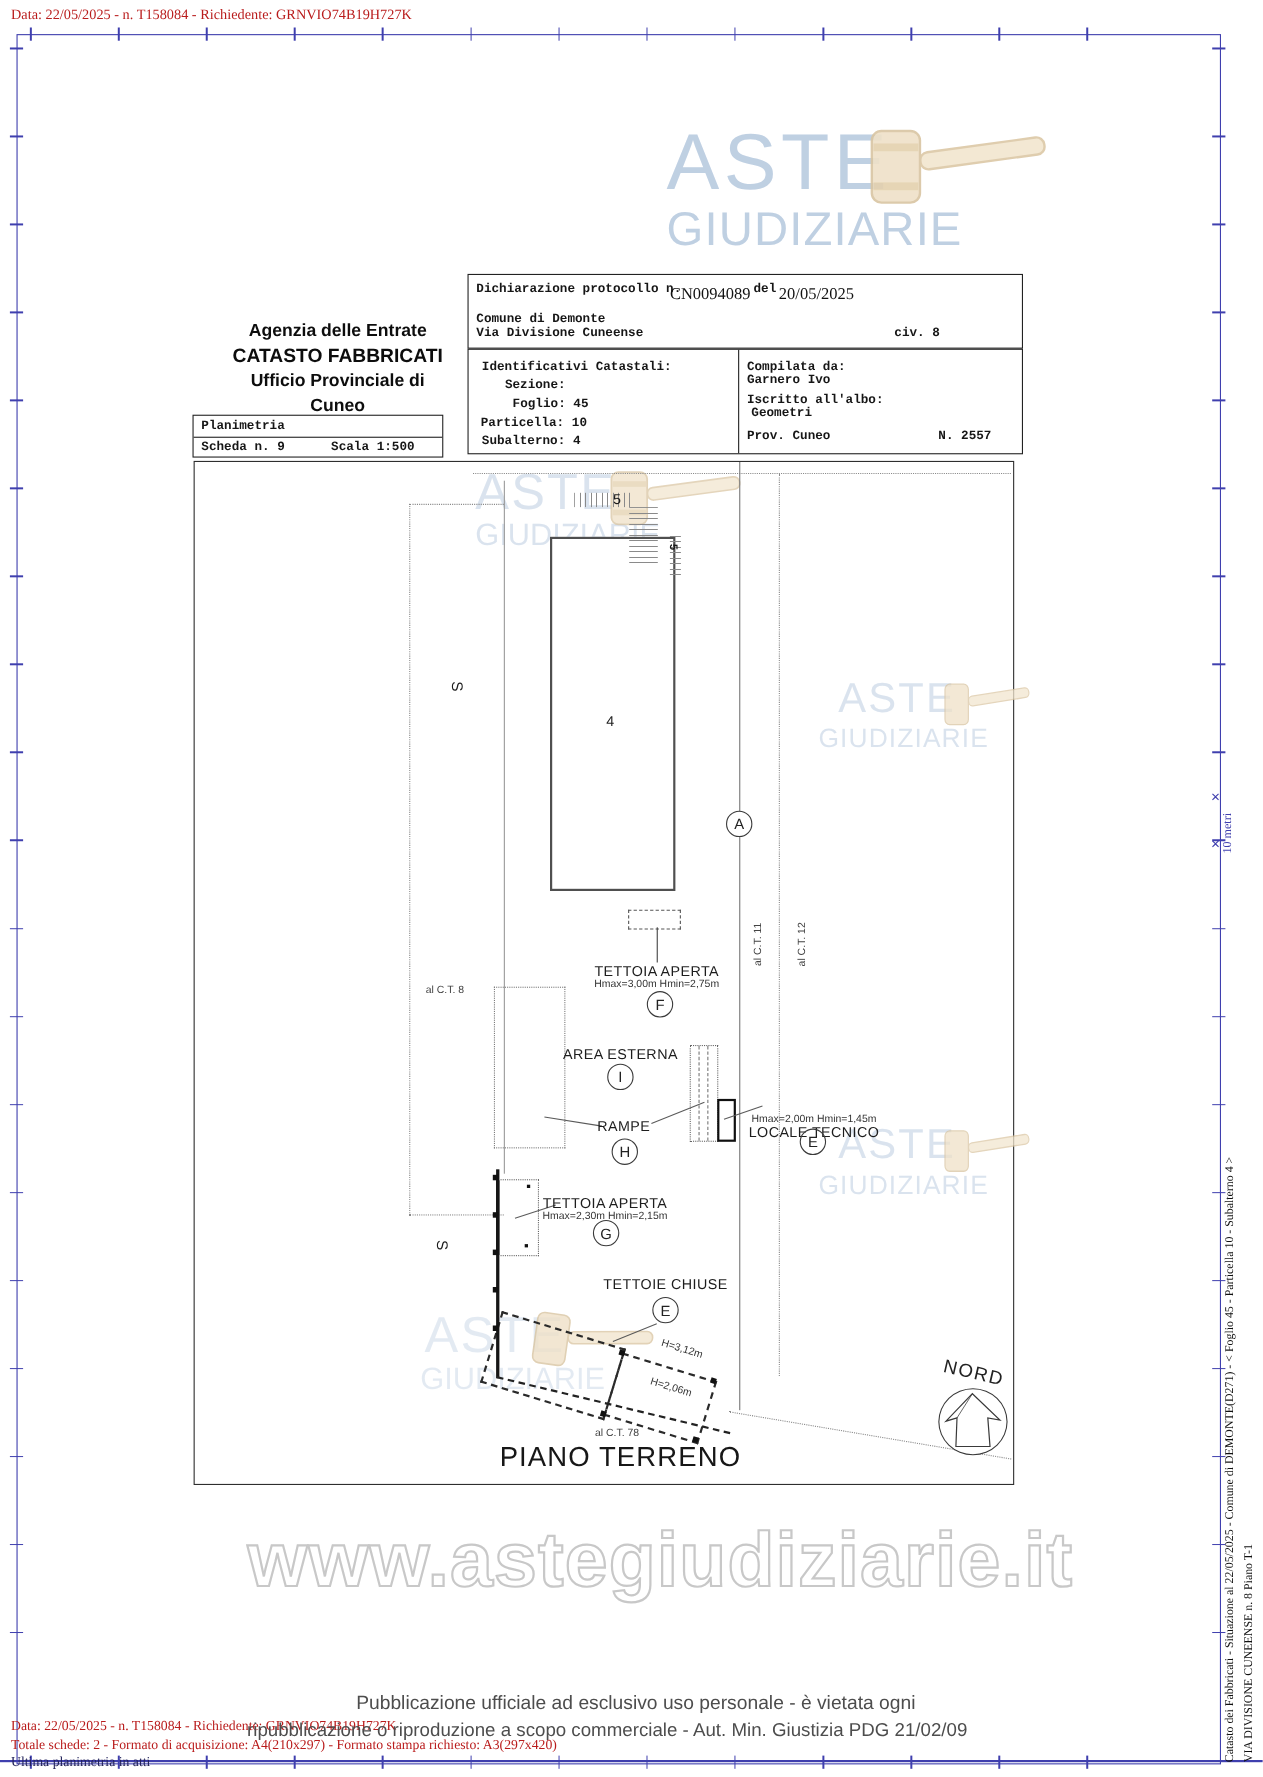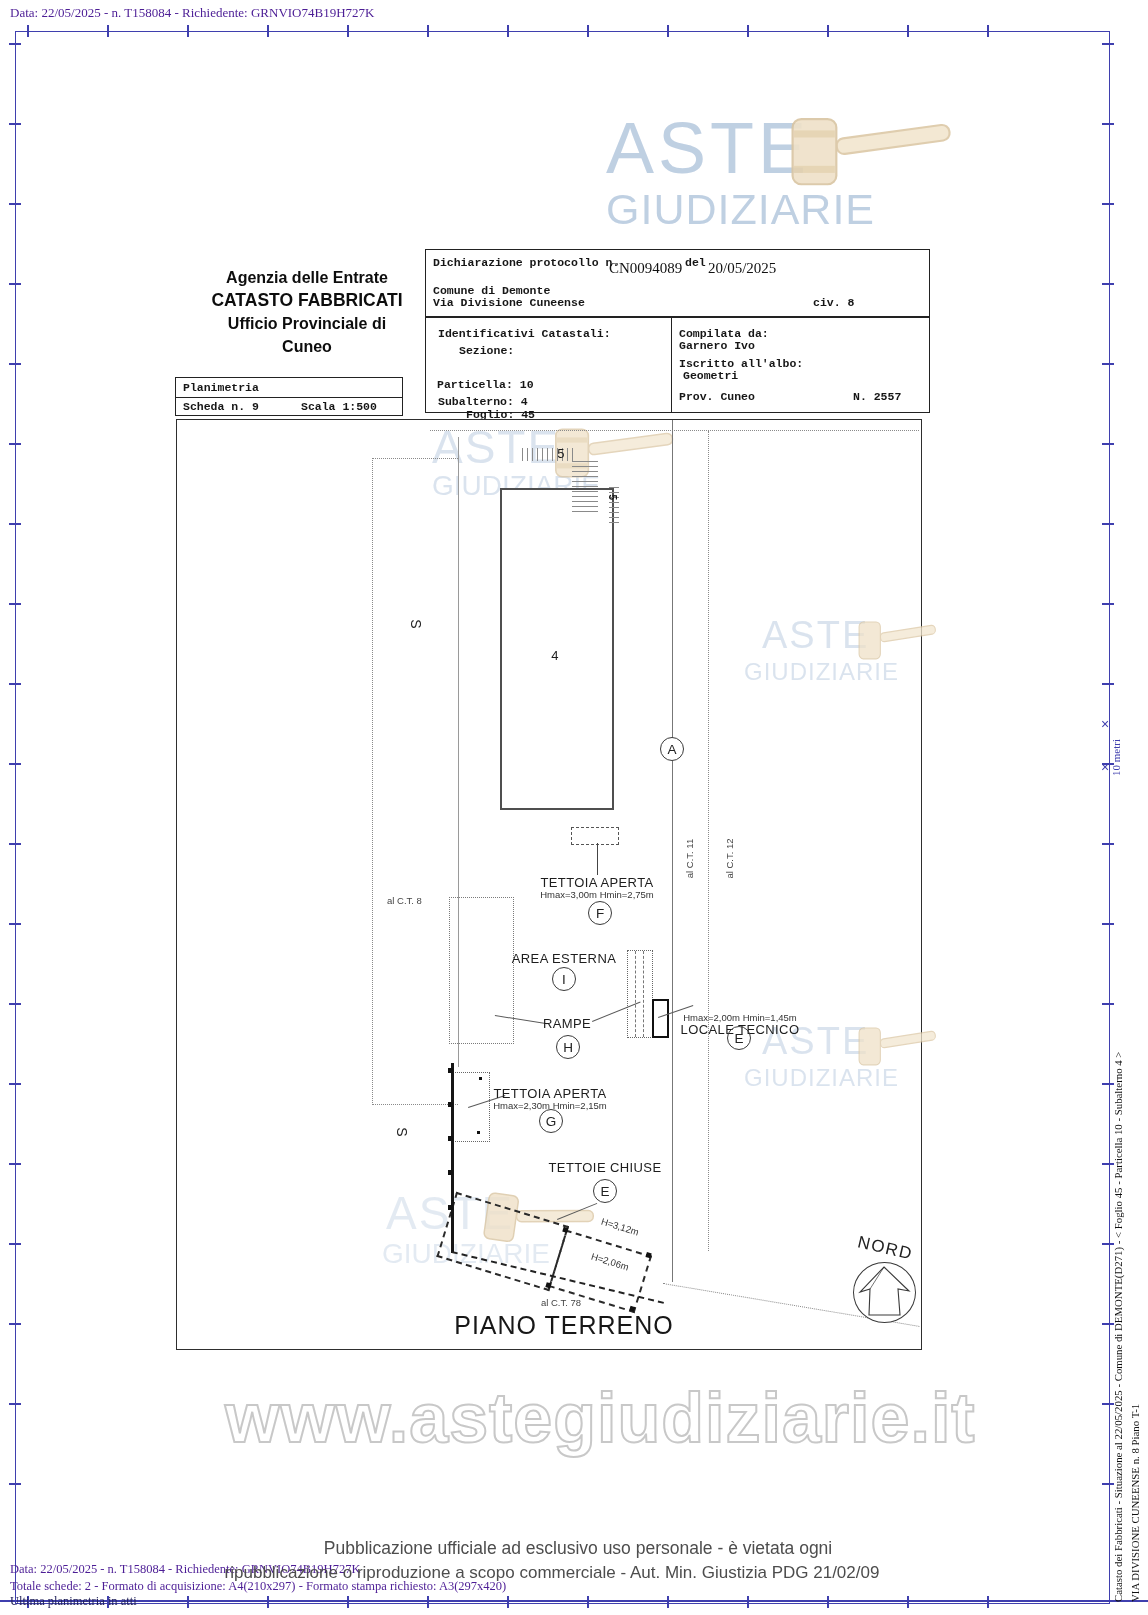--- a/index.html
+++ b/index.html
@@ -1,21 +1,21 @@
 <!DOCTYPE html>
 <html><head>
 <meta charset="utf-8">
 <style>
   html,body{margin:0;padding:0;}
   body{width:1148px;height:1615px;position:relative;background:#fff;overflow:hidden;
        font-family:"Liberation Sans",sans-serif;color:#1a1a1a;}
   .abs{position:absolute;}
   .mono{font-family:"Liberation Mono",monospace;font-weight:700;font-size:11.5px;color:#161616;white-space:nowrap;}
   .sv{font-family:"Liberation Serif",serif;font-size:15px;color:#111;white-space:nowrap;}
-  .serifsm{font-family:"Liberation Serif",serif;font-size:12.5px;color:#4c1d95;white-space:nowrap;}
+  .serifsm{font-family:"Liberation Serif",serif;font-size:12.5px;color:#b91c1c;white-space:nowrap;}
   .box{border:1.5px solid #222;background:transparent;}
   .ag{font-weight:700;color:#0d0d0d;text-align:center;white-space:nowrap;}
   .pl{font-size:13px;letter-spacing:.4px;color:#1d1d1d;text-align:center;white-space:nowrap;}
   .pd{font-size:9.5px;color:#333;text-align:center;white-space:nowrap;}
   .ps{font-size:9.5px;color:#444;white-space:nowrap;}
   .cl{width:22px;height:22px;border:1.3px solid #3a3a3a;border-radius:50%;display:flex;align-items:center;
       justify-content:center;font-size:13.5px;color:#222;}
   .wm{color:#b5c8de;line-height:1;white-space:nowrap;opacity:.85;}
   .wm2{color:#c3d2e4;line-height:1;white-space:nowrap;opacity:.6;}
   .vl{background:#555;}
@@ -56,21 +56,21 @@
 <div class="abs wm" style="left:606px;top:188px;font-size:43px;letter-spacing:1px;">GIUDIZIARIE</div>
 <div class="abs" style="left:778px;top:112px;width:175px;height:85px;opacity:.9;">
   <svg viewBox="0 0 120 60" width="100%" height="100%" preserveAspectRatio="none">
     <rect x="40" y="14" width="78" height="11" rx="5" fill="#f2e6cf" stroke="#dcc8a6" stroke-width="1.5" transform="rotate(-8 78 20)"></rect>
     <rect x="10" y="5" width="30" height="46" rx="6" fill="#efe1c8" stroke="#d9c5a2" stroke-width="1.5"></rect>
     <rect x="11" y="13" width="28" height="5" fill="#e4d1ae"></rect>
     <rect x="11" y="38" width="28" height="5" fill="#e4d1ae"></rect>
   </svg>
 </div>
 
-<div class="abs" style="left:197px;top:266px;width:220px;">
+<div class="abs" style="left:197px;top:289px;width:220px;">
   <div class="ag" style="font-size:16px;line-height:23px;">Agenzia delle Entrate</div>
   <div class="ag" style="font-size:17.5px;line-height:23px;">CATASTO FABBRICATI</div>
   <div class="ag" style="font-size:16px;line-height:23px;">Ufficio Provinciale di</div>
   <div class="ag" style="font-size:16px;line-height:23px;">Cuneo</div>
 </div>
 
 <div class="abs box" style="left:175px;top:377px;width:226px;height:37px;">
   <div class="abs mono" style="left:7px;top:3px;">Planimetria</div>
   <div class="abs" style="left:0;top:19px;width:100%;height:0;border-top:1.3px solid #222;"></div>
   <div class="abs mono" style="left:7px;top:22px;">Scheda n. 9</div>
@@ -84,21 +84,21 @@
   <div class="abs sv" style="left:282px;top:10px;">20/05/2025</div>
   <div class="abs mono" style="left:7px;top:34px;">Comune di Demonte</div>
   <div class="abs mono" style="left:7px;top:46px;">Via Divisione Cuneense</div>
   <div class="abs mono" style="left:387px;top:46px;">civ. 8</div>
 </div>
 
 <div class="abs box" style="left:425px;top:317px;width:503px;height:94px;">
   <div class="abs" style="left:245px;top:0;width:0;height:100%;border-left:1.4px solid #222;"></div>
   <div class="abs mono" style="left:12px;top:9px;">Identificativi Catastali:</div>
   <div class="abs mono" style="left:33px;top:26px;">Sezione:</div>
-  <div class="abs mono" style="left:40px;top:43px;margin-top:47px;">Foglio: 45</div>
+  <div class="abs mono" style="left:40px;top:43px;">Foglio: 45</div>
   <div class="abs mono" style="left:11px;top:60px;">Particella: 10</div>
   <div class="abs mono" style="left:12px;top:77px;">Subalterno: 4</div>
   <div class="abs mono" style="left:253px;top:9px;">Compilata da:</div>
   <div class="abs mono" style="left:253px;top:21px;">Garnero Ivo</div>
   <div class="abs mono" style="left:253px;top:39px;">Iscritto all'albo:</div>
   <div class="abs mono" style="left:257px;top:51px;">Geometri</div>
   <div class="abs mono" style="left:253px;top:72px;">Prov. Cuneo</div>
   <div class="abs mono" style="left:427px;top:72px;">N. 2557</div>
 </div>
 

